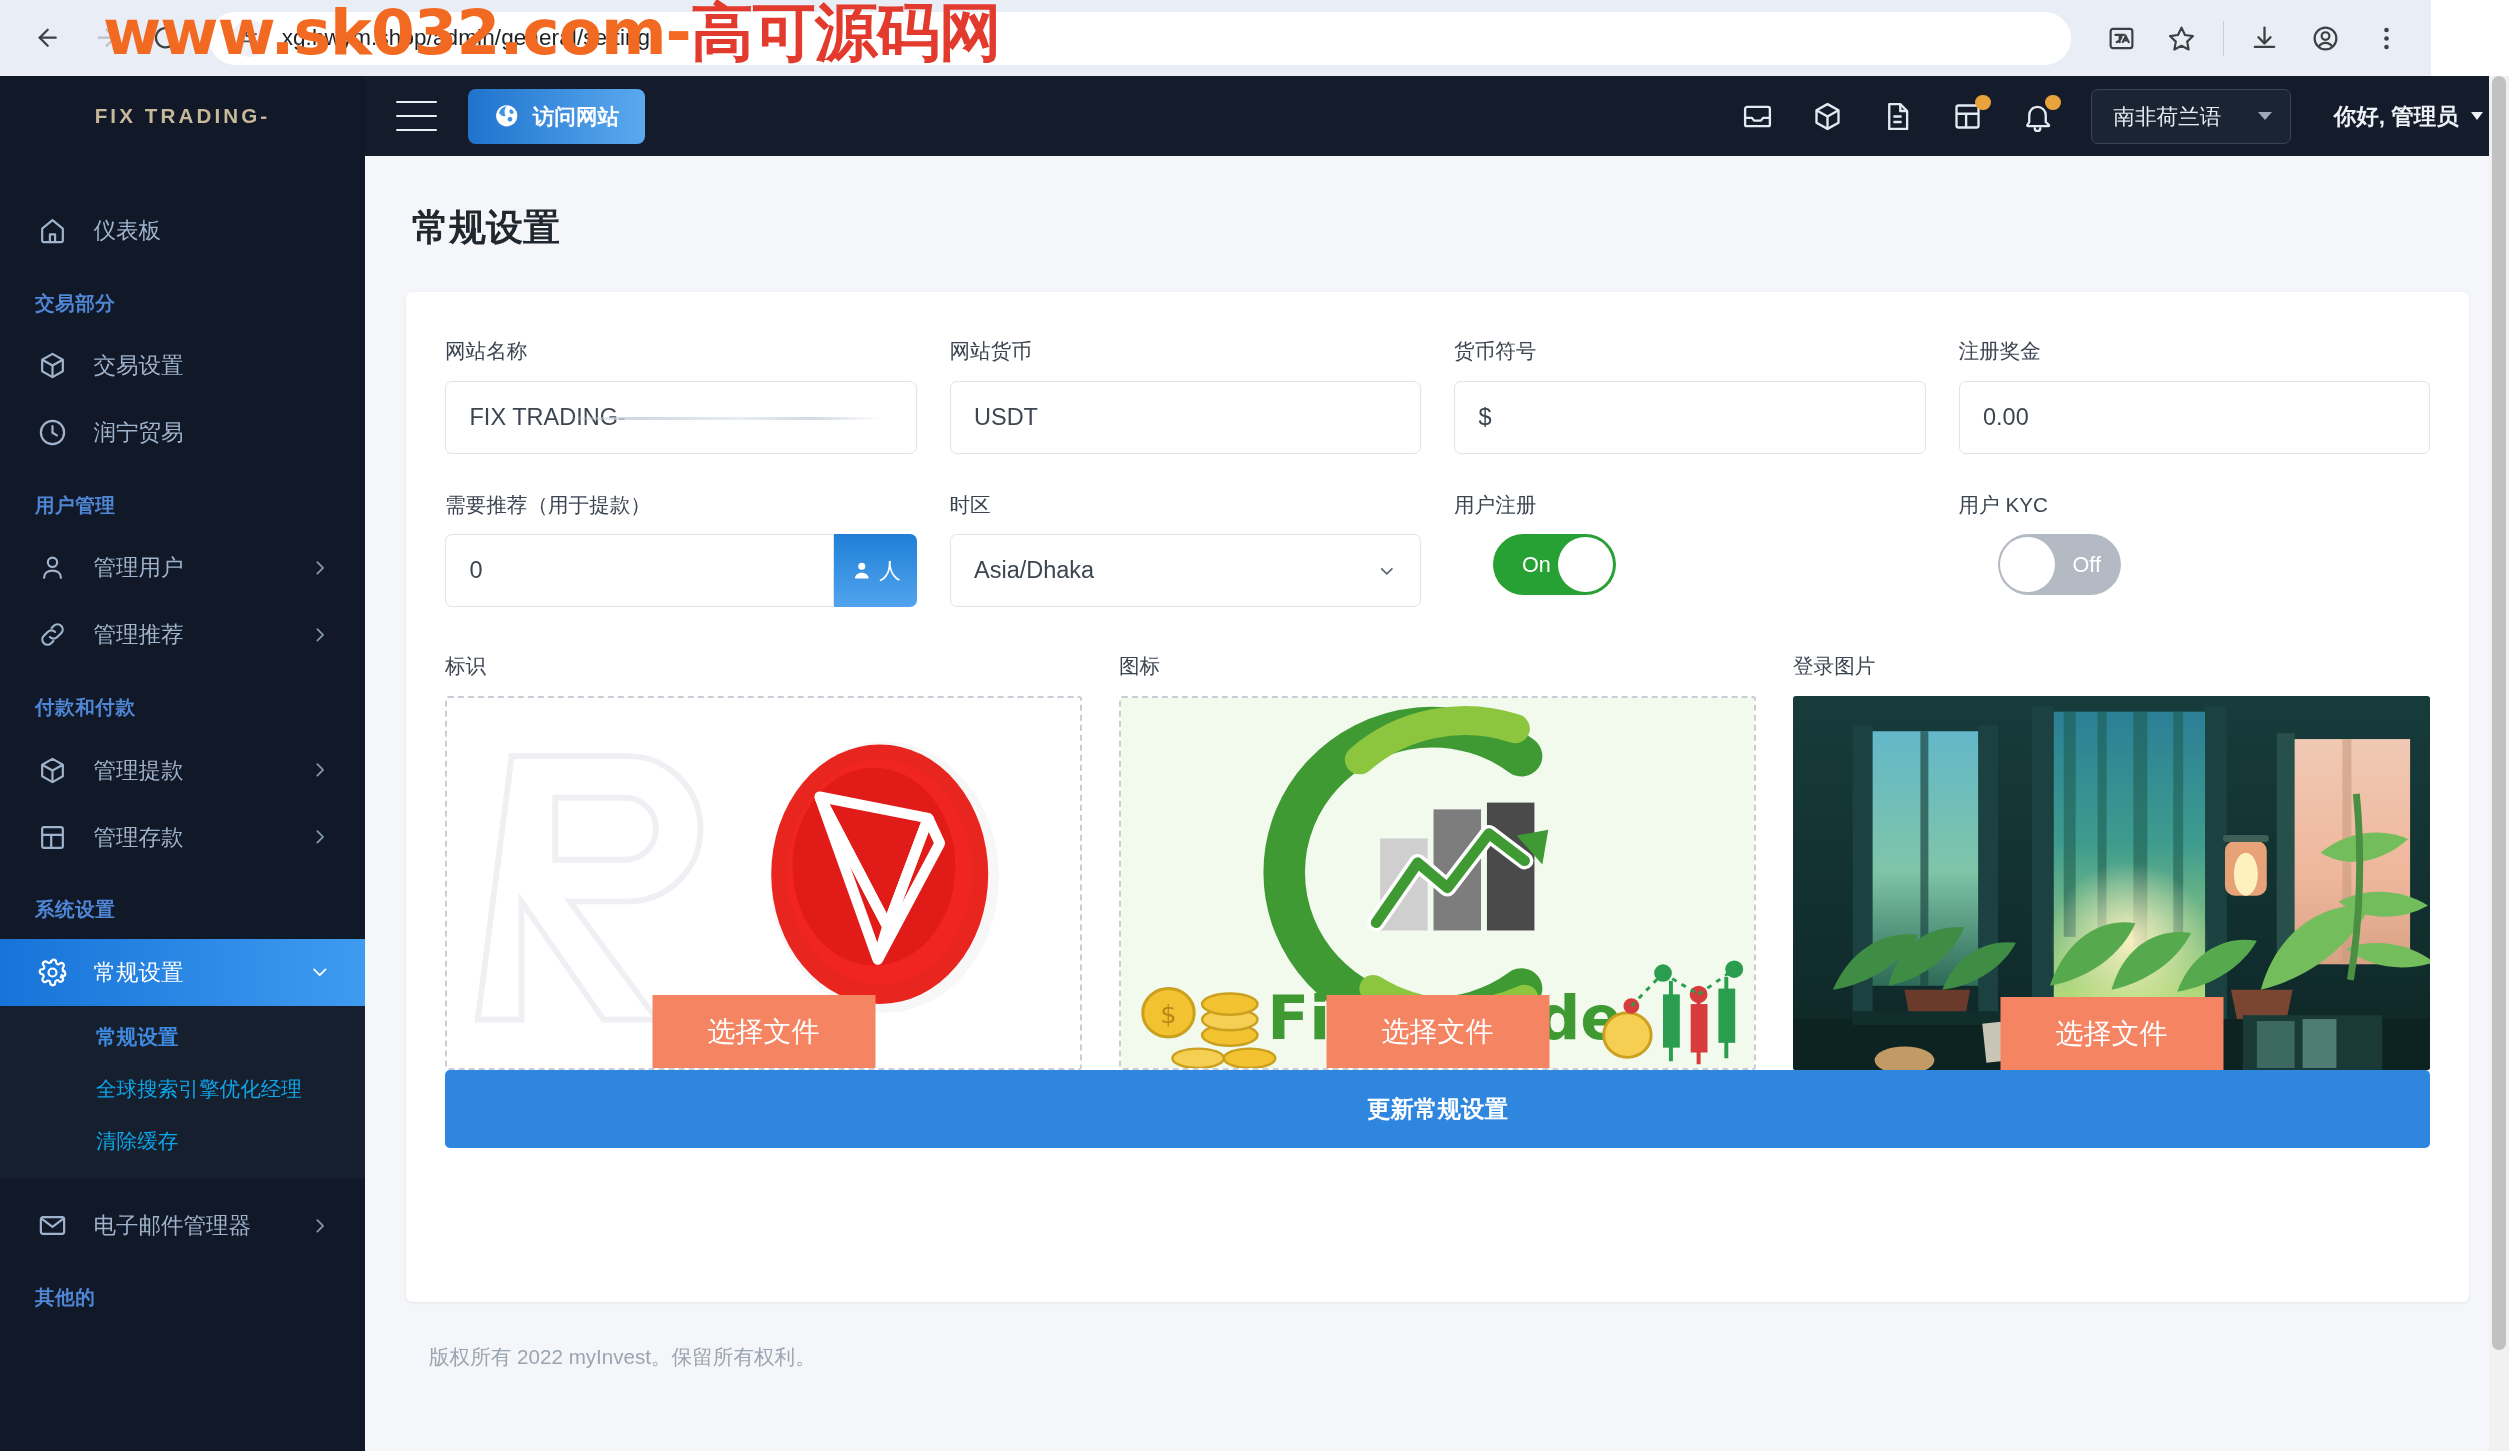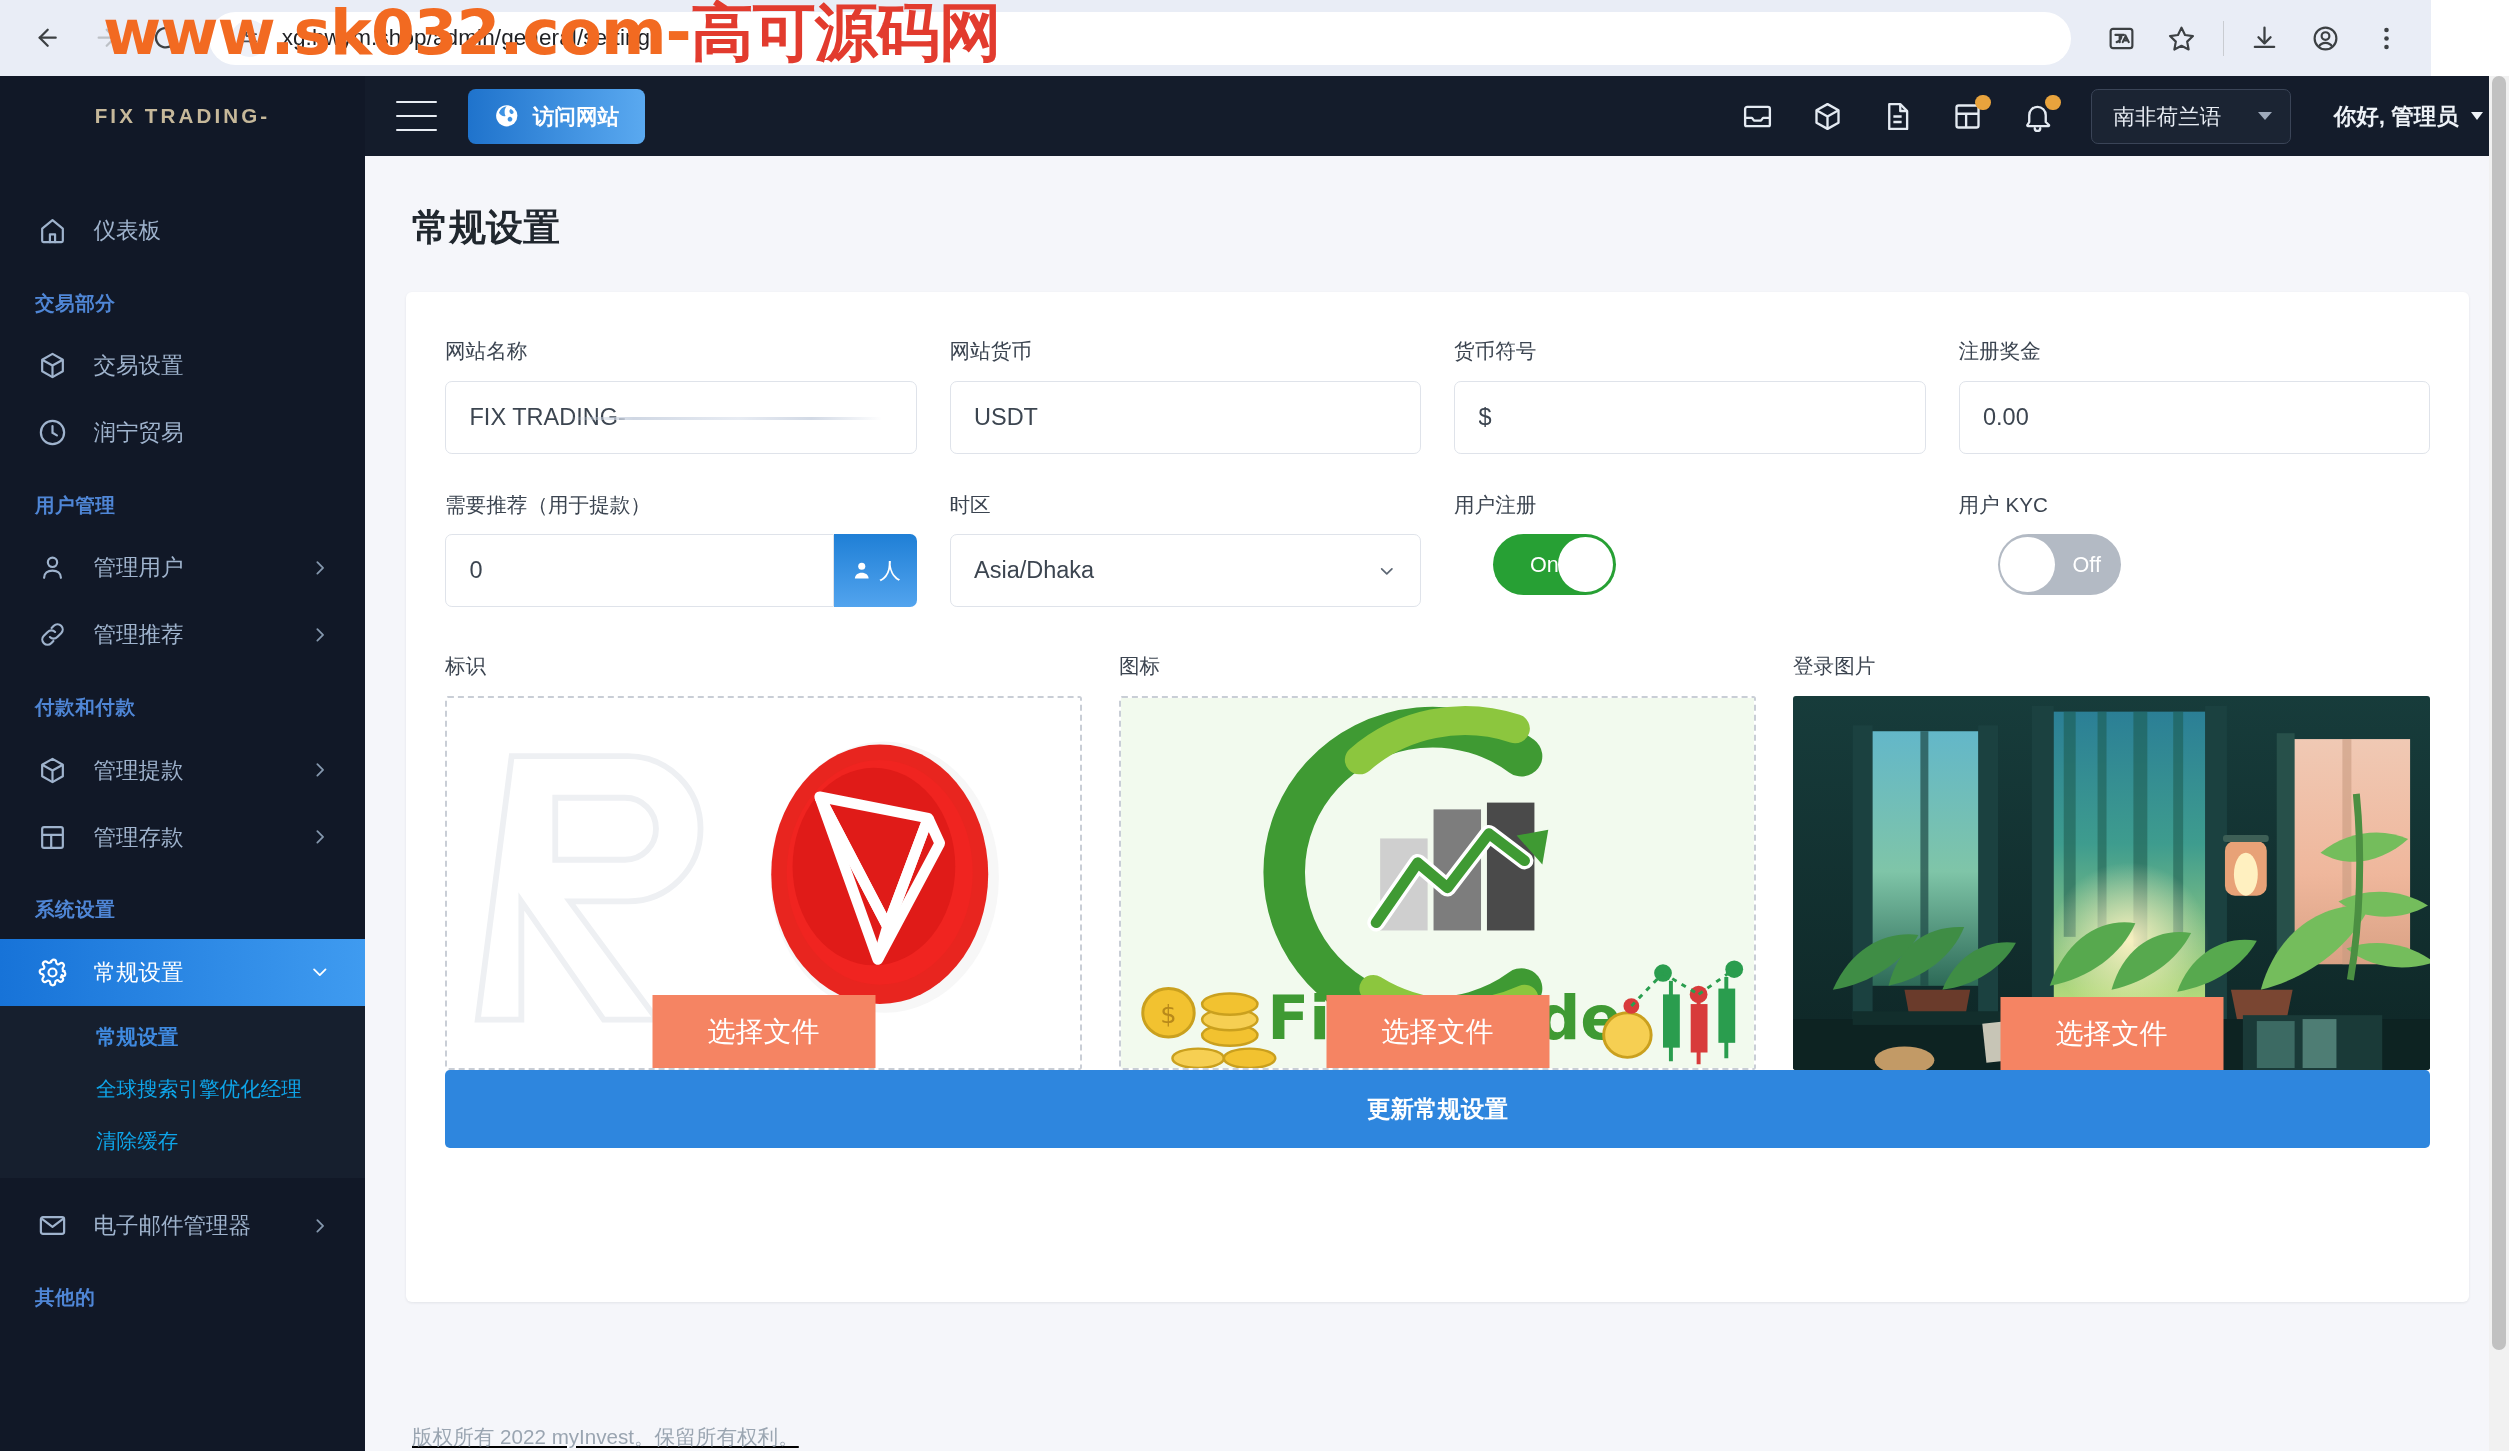--- a/index.html
+++ b/index.html
@@ -165,21 +165,21 @@
 
   
   .toggle-field { flex: 1; }
   .switch { width: 123px; height: 61px; border-radius: 33px; display: flex; align-items: center; position: relative; cursor: pointer; }
   .switch.on { background: #27a034; justify-content: flex-start; }
   .switch.off { background: #b3bac4; justify-content: flex-end; }
   .switch .knob { width: 55px; height: 55px; border-radius: 50%; background: #fff; position: absolute; top: 2.9px; }
   .switch.on .knob { right: 2.9px; }
   .switch.off .knob { left: 2.9px; }
   .switch .slabel { color: #fff; font-size: 21.6px; font-weight: 400; position: absolute; }
-  .switch.on .slabel { left: 37px; }
+  .switch.on .slabel { left: 29px; }
   .switch.off .slabel { right: 19.6px; }
 
   
   .uploads { display: flex; gap: 37px; margin-top: 45px; }
   .upload { flex: 1; min-width: 0; }
   .upload-label { font-size: 20.6px; color: #3b4450; margin-bottom: 15.7px; display: block; }
   .dropzone {
     position: relative; height: 374px; border: 2px dashed #c9ced6; border-radius: 2.9px;
     overflow: hidden; display: flex; align-items: center; justify-content: center;
   }
@@ -195,21 +195,21 @@
   .prev { position: absolute; inset: 0; }
   .logo-prev { background: #fff; }
   .icon-prev { background: #f2faee; }
 
   .submit-btn {
     width: 100%; height: 78px; border: none; border-radius: 4.9px;
     background: #2e86de; color: #fff; font-size: 23.5px; font-weight: 700;
     font-family: inherit; cursor: pointer;
   }
   .footer { position: absolute; bottom: 0; left: 0; width: 2145px; height: 108px;
-    background: #f5f6fa; display: flex; align-items: flex-end; padding-left: 47px; text-decoration: underline; }
+    background: #f5f6fa; display: flex; align-items: flex-start; padding-left: 64px; }
   .footer-text { font-size: 20.6px; color: #9aa5b1; }
 
   .scrollbar {
     position: absolute; right: 0; top: 76px; width: 19.6px; height: 1375px; background: #f1f1f1;
   }
   .scrollbar .thumb { position: absolute; top: 0; left: 2.9px; width: 13.7px; height: 1274px; background: #c1c1c1; border-radius: 6.9px; }
 </style>
 </head>
 <body>
 

